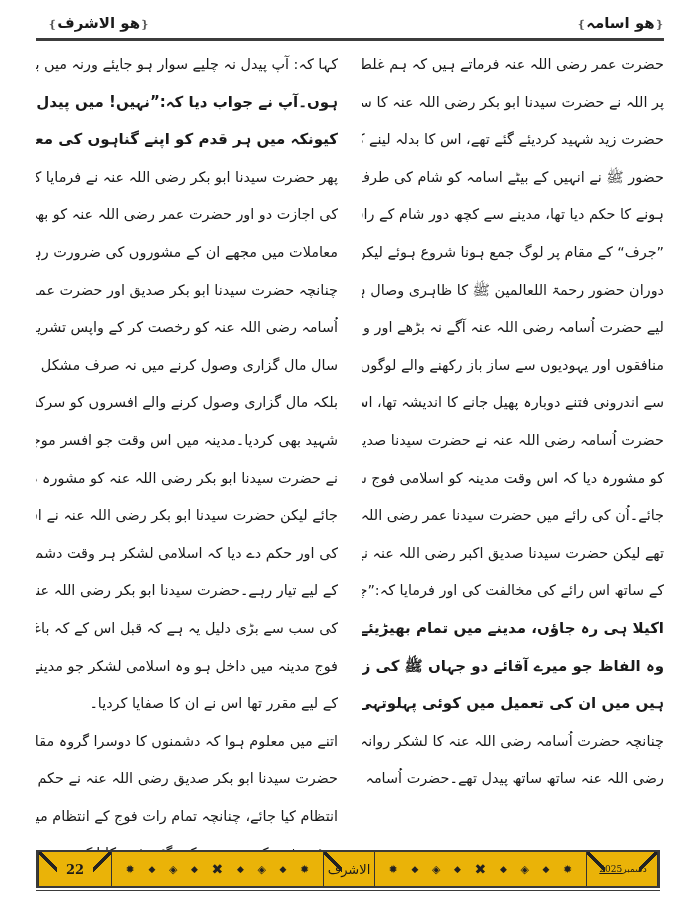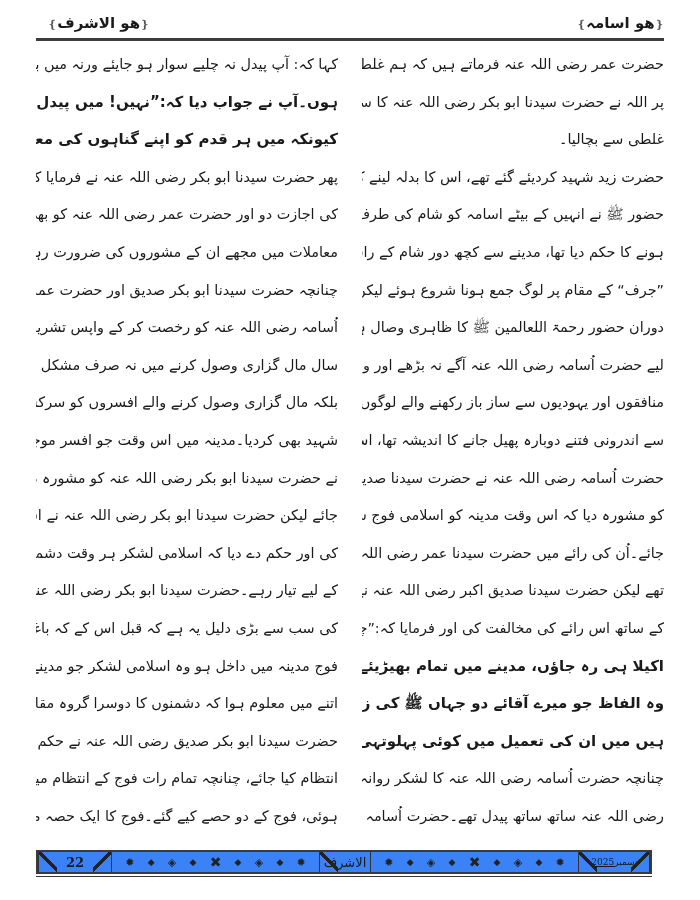--- a/index.html
+++ b/index.html
@@ -9,21 +9,21 @@
   .header-title.right { right:0; }
   .header-title.left { left:12px; }
   .orn { font-size:11px; color:#555; }
   .header-rule { position:absolute; left:36px; right:36px; top:38px; height:3px; background:#3c3c3c; }
   .col { position:absolute; top:46px; direction:rtl; text-align:justify; text-align-last:justify; }
   .col.right { right:36px; width:302px; }
   .col.left { left:36px; width:302px; }
   .line { height:37.6px; line-height:37.6px; font-size:14.4px; white-space:nowrap; overflow:hidden; text-align:justify; text-align-last:justify; }
   .line.last { text-align-last:right; }
   .line.bold { font-weight:bold; font-size:15px; }
-  .footer { position:absolute; left:36px; right:48px; top:850px; height:24px; border:2px solid #3a3a3a; box-sizing:border-box; display:flex; align-items:stretch; background:#3b82f6; }
+  .footer { position:absolute; left:36px; right:40px; top:850px; height:38px; border:2px solid #3a3a3a; box-sizing:border-box; display:flex; align-items:stretch; background:#eab308; }
   .footer::after { content:""; position:absolute; left:-2px; right:-2px; bottom:-5px; height:1px; background:#3a3a3a; }
   .fbox { position:relative; border-left:1.5px solid #333; border-right:1.5px solid #333; display:flex; align-items:center; justify-content:center; font-size:13px; font-weight:bold; overflow:hidden; }
   .fbox .diag-l, .fbox .diag-r { position:absolute; top:0; width:18px; height:20px; }
   .fbox .diag-l { left:0; background:linear-gradient(45deg, transparent 45%, #222 45%, #222 58%, transparent 58%); }
   .fbox .diag-r { right:0; background:linear-gradient(-45deg, transparent 45%, #222 45%, #222 58%, transparent 58%); }
   .page-num { width:72px; font-family:"DejaVu Serif", serif; }
   .mag-name { width:50px; font-weight:normal; direction:rtl; font-size:13px; }
   .issue { width:70px; direction:rtl; font-size:9px; font-weight:normal; }
   .issue .yr { text-decoration:underline; font-family:"DejaVu Serif", serif; margin-left:2px; }
   .ornament { flex:1; display:flex; align-items:center; justify-content:space-evenly; color:#222; font-size:11px; letter-spacing:0; overflow:hidden; }
@@ -39,21 +39,20 @@
   </div>
   <div class="header-title left">
     <span class="orn">❴</span><span>هو الاشرف</span><span class="orn">❵</span>
   </div>
 </div>
 <div class="header-rule"></div>
 
 <div class="col right" id="col-right">
     <div class="line">حضرت عمر رضی اللہ عنہ فرماتے ہیں کہ ہم غلطی پر تھے۔اس موقع</div>
     <div class="line">پر اللہ نے حضرت سیدنا ابو بکر رضی اللہ عنہ کا سینہ کھول دیا اور ہم کو</div>
-    <div class="line last">غلطی سے بچالیا۔</div>
     <div class="line">حضرت زید شہید کردیئے گئے تھے، اس کا بدلہ لینے کے لیے</div>
     <div class="line">حضور ﷺ نے انہیں کے بیٹے اسامہ کو شام کی طرف روانہ</div>
     <div class="line">ہونے کا حکم دیا تھا، مدینے سے کچھ دور شام کے راستے میں</div>
     <div class="line">”جرف“ کے مقام پر لوگ جمع ہونا شروع ہوئے لیکن چونکہ اسی</div>
     <div class="line">دوران حضور رحمۃ اللعالمین ﷺ کا ظاہری وصال ہوا تو اس</div>
     <div class="line">لیے حضرت اُسامہ رضی اللہ عنہ آگے نہ بڑھے اور واپس چلے گے</div>
     <div class="line">منافقوں اور یہودیوں سے ساز باز رکھنے والے لوگوں کی وجہ</div>
     <div class="line">سے اندرونی فتنے دوبارہ پھیل جانے کا اندیشہ تھا، اس لیے</div>
     <div class="line">حضرت اُسامہ رضی اللہ عنہ نے حضرت سیدنا صدیق اکبر رضی اللہ عنہ</div>
     <div class="line">کو مشورہ دیا کہ اس وقت مدینہ کو اسلامی فوج سے خالی نہ کیا</div>
@@ -77,20 +76,21 @@
     <div class="line">اُسامہ رضی اللہ عنہ کو رخصت کر کے واپس تشریف لائے۔اس</div>
     <div class="line">سال مال گزاری وصول کرنے میں نہ صرف مشکل پیش آئی</div>
     <div class="line">بلکہ مال گزاری وصول کرنے والے افسروں کو سرکشوں نے</div>
     <div class="line">شہید بھی کردیا۔مدینہ میں اس وقت جو افسر موجود تھے انہوں</div>
     <div class="line">نے حضرت سیدنا ابو بکر رضی اللہ عنہ کو مشورہ دیا کہ عشر معاف کردیا</div>
     <div class="line">جائے لیکن حضرت سیدنا ابو بکر رضی اللہ عنہ نے اس کی سخت مخالفت</div>
     <div class="line">کی اور حکم دے دیا کہ اسلامی لشکر ہر وقت دشمنوں کے مقابلہ</div>
     <div class="line">کے لیے تیار رہے۔حضرت سیدنا ابو بکر رضی اللہ عنہ کے حسن انتظام</div>
     <div class="line">کی سب سے بڑی دلیل یہ ہے کہ قبل اس کے کہ باغیوں کی</div>
     <div class="line">فوج مدینہ میں داخل ہو وہ اسلامی لشکر جو مدینے سے باہر حفاظت</div>
+    <div class="line last">کے لیے مقرر تھا اس نے ان کا صفایا کردیا۔</div>
     <div class="line">اتنے میں معلوم ہوا کہ دشمنوں کا دوسرا گروہ مقابلے کو تیار ہے۔</div>
     <div class="line">حضرت سیدنا ابو بکر صدیق رضی اللہ عنہ نے حکم دیا کہ مقابلے کا</div>
     <div class="line">انتظام کیا جائے، چنانچہ تمام رات فوج کے انتظام میں صَرف</div>
     <div class="line">ہوئی، فوج کے دو حصے کیے گئے۔فوج کا ایک حصہ میدان میں</div>
   </div>
 
 <div class="footer">
   <div class="fbox page-num">
     <span class="diag-l"></span>
     <span>22</span>

